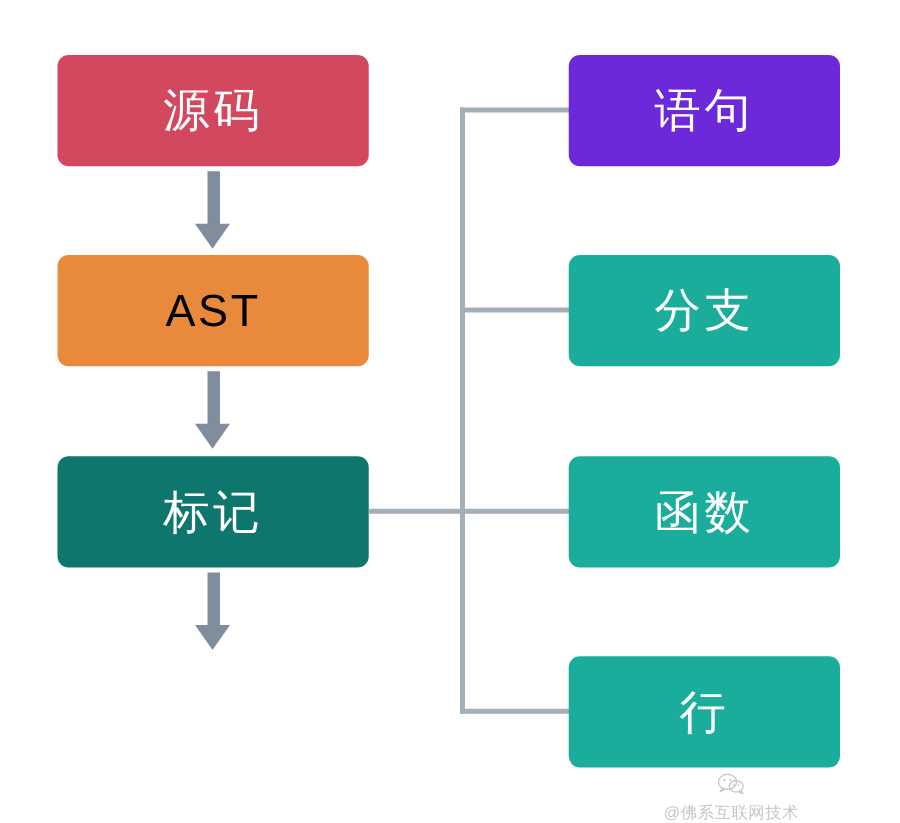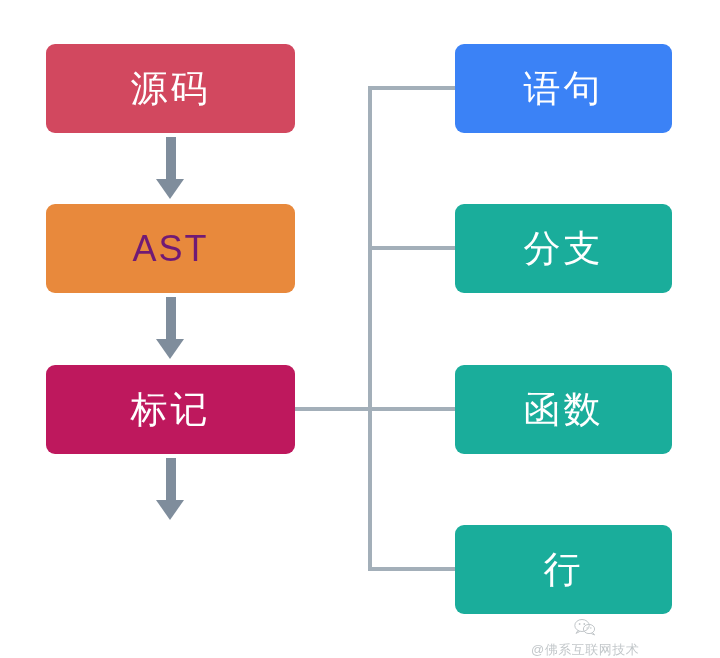--- a/index.html
+++ b/index.html
@@ -33,21 +33,21 @@
     user-select: none;
   }
   .node.cjk {
     font-size: 37px;
     font-weight: 400;
   }
   .node.latin {
     font-size: 36px;
     font-weight: 500;
     letter-spacing: 2px;
-    color: #701a75;
+    color: #000000;
   }
 
   
   .col-left  { left: 46px;  width: 249px; height: 89px; }
   
   .col-right { left: 455px; width: 217px; height: 89px; }
 
   .row1 { top: 44px; }
   .row2 { top: 204px; }
   .row3 { top: 365px; }
@@ -149,38 +149,38 @@
 
   <div class="node col-left row2 latin" style="background:#e8893c;">
     <span>AST</span>
   </div>
 
   <div class="arrow arrow2">
     <div class="shaft"></div>
     <div class="head"></div>
   </div>
 
-  <div class="node col-left row3 cjk" style="background:#be185d;">
+  <div class="node col-left row3 cjk" style="background:#0f766e;">
     <span>标记</span>
   </div>
 
   <div class="arrow arrow3">
     <div class="shaft"></div>
     <div class="head"></div>
   </div>
 
 
   <div class="conn conn-stub"></div>
   <div class="conn conn-spine"></div>
   <div class="conn conn-branch branch1"></div>
   <div class="conn conn-branch branch2"></div>
   <div class="conn conn-branch branch3"></div>
   <div class="conn conn-branch branch4"></div>
 
-  <div class="node col-right row1 cjk" style="background:#3b82f6;">
+  <div class="node col-right row1 cjk" style="background:#6d28d9;">
     <span>语句</span>
   </div>
 
   <div class="node col-right row3 cjk" style="background:#1aad9b;">
     <span>函数</span>
   </div>
 
   <div class="node col-right row2 cjk" style="background:#1aad9b;">
     <span>分支</span>
   </div>

